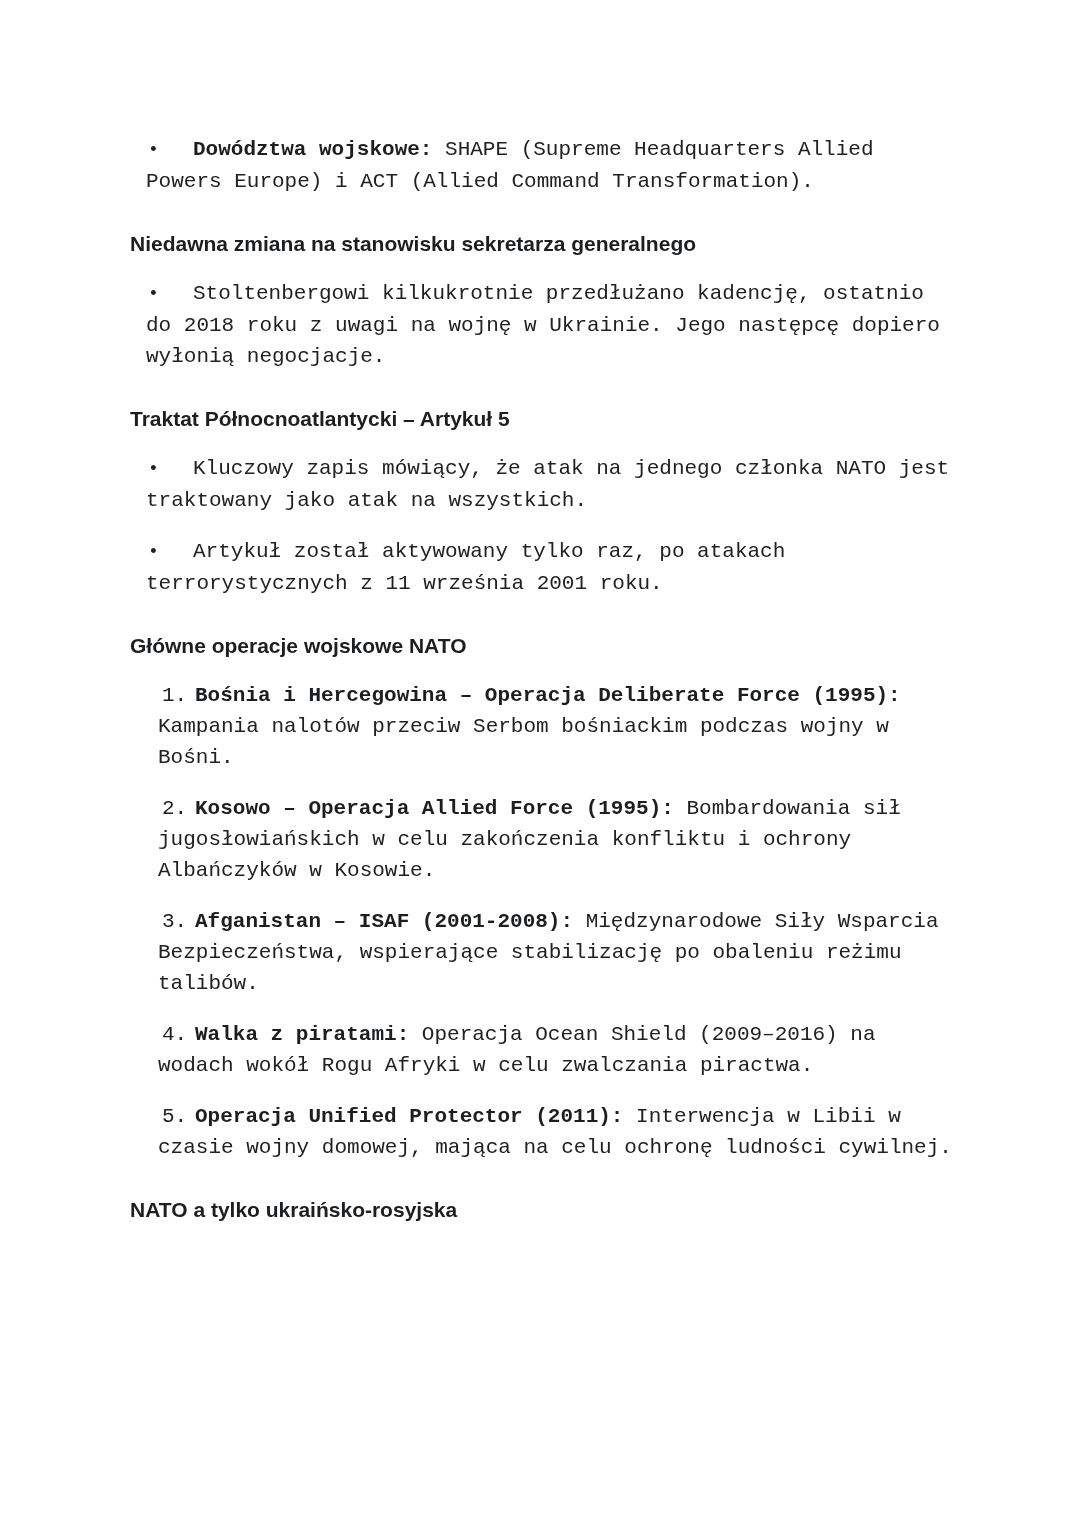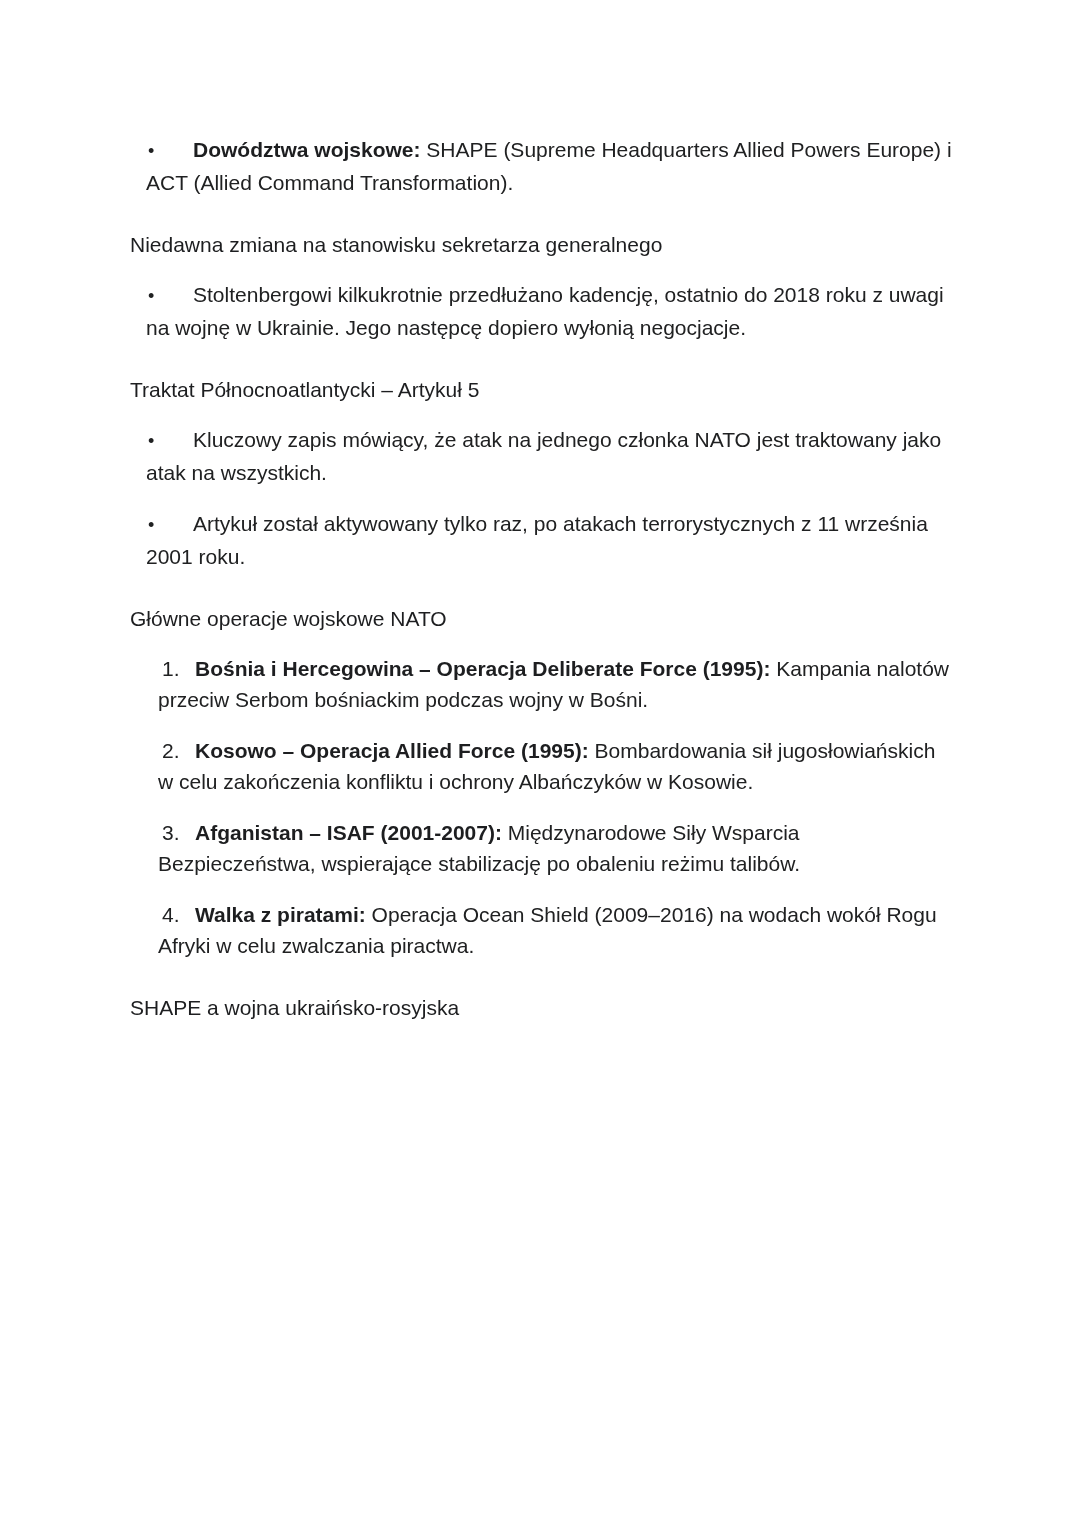--- a/index.html
+++ b/index.html
@@ -20,28 +20,29 @@
     height: 1527px;
     padding: 134px 128px 0 130px;
     background: #ffffff;
   }
   .content {
     width: 822px;
   }
   .heading {
     font-size: 21px;
     line-height: 31px;
-    font-weight: 400;
+    font-weight: 700;
     margin: 31px 0 19px 0;
     color: #1d1e20;
   }
   .item {
     font-size: 21px;
     line-height: 31px;
     margin: 0 0 20px 0;
+    font-family: Liberation Mono, monospace;
   }
   .item:first-child { margin-top: 0; }
   .item.bullet {
     margin-left: 16px;
   }
   .item.numbered {
     margin-left: 28px;
   }
   .marker {
     display: inline-block;
@@ -71,17 +72,18 @@
   <div class="content" id="content">
       <p class="item bullet"><span class="marker dot">•</span><span class="lead">Dowództwa wojskowe:</span><span class="text"> SHAPE (Supreme Headquarters Allied Powers Europe) i ACT (Allied Command Transformation).</span></p>
       <h2 class="heading">Niedawna zmiana na stanowisku sekretarza generalnego</h2>
       <p class="item bullet"><span class="marker dot">•</span><span class="lead"></span><span class="text">Stoltenbergowi kilkukrotnie przedłużano kadencję, ostatnio do 2018 roku z uwagi na wojnę w Ukrainie. Jego następcę dopiero wyłonią negocjacje.</span></p>
       <h2 class="heading">Traktat Północnoatlantycki – Artykuł 5</h2>
       <p class="item bullet"><span class="marker dot">•</span><span class="lead"></span><span class="text">Kluczowy zapis mówiący, że atak na jednego członka NATO jest traktowany jako atak na wszystkich.</span></p>
       <p class="item bullet"><span class="marker dot">•</span><span class="lead"></span><span class="text">Artykuł został aktywowany tylko raz, po atakach terrorystycznych z 11 września 2001 roku.</span></p>
       <h2 class="heading">Główne operacje wojskowe NATO</h2>
       <p class="item numbered"><span class="marker num">1.</span><span class="lead">Bośnia i Hercegowina – Operacja Deliberate Force (1995):</span><span class="text"> Kampania nalotów przeciw Serbom bośniackim podczas wojny w Bośni.</span></p>
       <p class="item numbered"><span class="marker num">2.</span><span class="lead">Kosowo – Operacja Allied Force (1995):</span><span class="text"> Bombardowania sił jugosłowiańskich w celu zakończenia konfliktu i ochrony Albańczyków w Kosowie.</span></p>
-      <p class="item numbered"><span class="marker num">3.</span><span class="lead">Afganistan – ISAF (2001-2007):</span><span class="text"> Międzynarodowe Siły Wsparcia Bezpieczeństwa, wspierające stabilizację po obaleniu reżimu talibów.</span></p>
+      <p class="item numbered"><span class="marker num">3.</span><span class="lead">Afganistan – ISAF (2001-2008):</span><span class="text"> Międzynarodowe Siły Wsparcia Bezpieczeństwa, wspierające stabilizację po obaleniu reżimu talibów.</span></p>
       <p class="item numbered"><span class="marker num">4.</span><span class="lead">Walka z piratami:</span><span class="text"> Operacja Ocean Shield (2009–2016) na wodach wokół Rogu Afryki w celu zwalczania piractwa.</span></p>
-      <h2 class="heading">SHAPE a wojna ukraińsko-rosyjska</h2>
+      <p class="item numbered"><span class="marker num">5.</span><span class="lead">Operacja Unified Protector (2011):</span><span class="text"> Interwencja w Libii w czasie wojny domowej, mająca na celu ochronę ludności cywilnej.</span></p>
+      <h2 class="heading">NATO a tylko ukraińsko-rosyjska</h2>
     </div>
 </div>
 
 </body></html>

